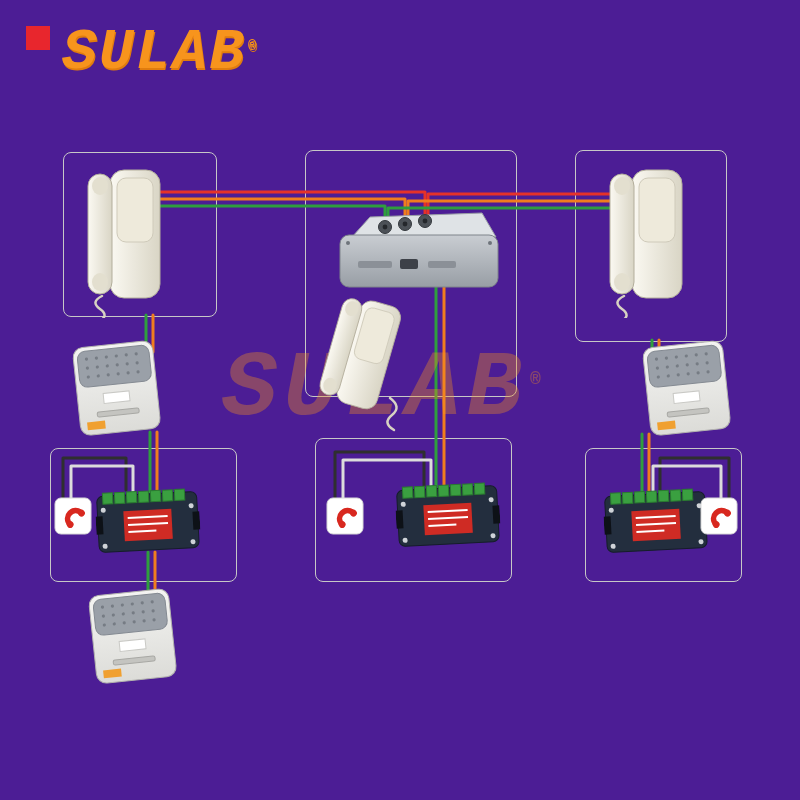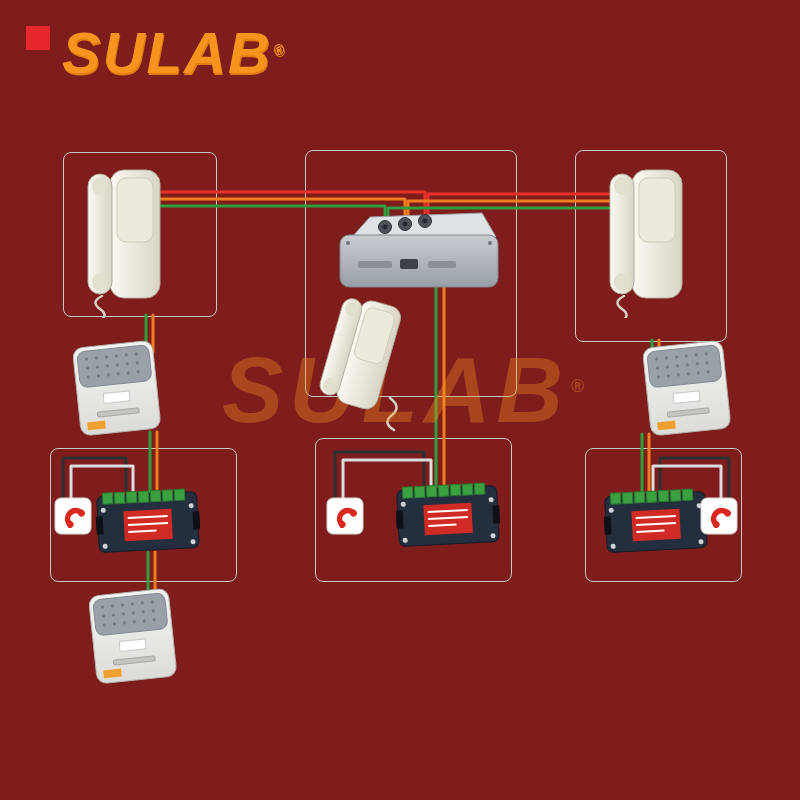--- a/index.html
+++ b/index.html
@@ -1,18 +1,18 @@
 <!DOCTYPE html>
 <html style="--logo-orange: #f7941d; --logo-red-square: #e8262d; --wire-red: #e63228; --wire-orange: #f07d1e; --wire-green: #2f9e3e; --wire-black: #2f2f2f; --wire-white: #dcdcdc; --phone-icon-red: #d8281f; --pcb-label-red: #cf2b24; --pcb-terminal-green: #3aa040;"><head>
 <meta charset="utf-8">
 <style>
   html,body{margin:0;padding:0;background:#fff;}
   .canvas{
-    position:relative;width:800px;height:800px;background:#7f1d1d;
-    font-family:Liberation Sans, sans-serif;overflow:hidden;
+    position:relative;width:800px;height:800px;background:#4c1d95;
+    font-family:Liberation Mono, monospace;overflow:hidden;
   }
   
   .logo-square{position:absolute;left:26px;top:26px;width:24px;height:24px;background:var(--logo-red-square,#e8262d);}
   .logo-text{
     position:absolute;left:62px;top:24px;font-size:58px;line-height:1;
     font-style:italic;font-weight:bold;letter-spacing:2px;
     color:var(--logo-orange,#f7941d);text-shadow:1px 2px 0 #e07c0e;
   }
   .logo-reg{font-size:14px;font-style:normal;vertical-align:18px;margin-left:2px;}
   

